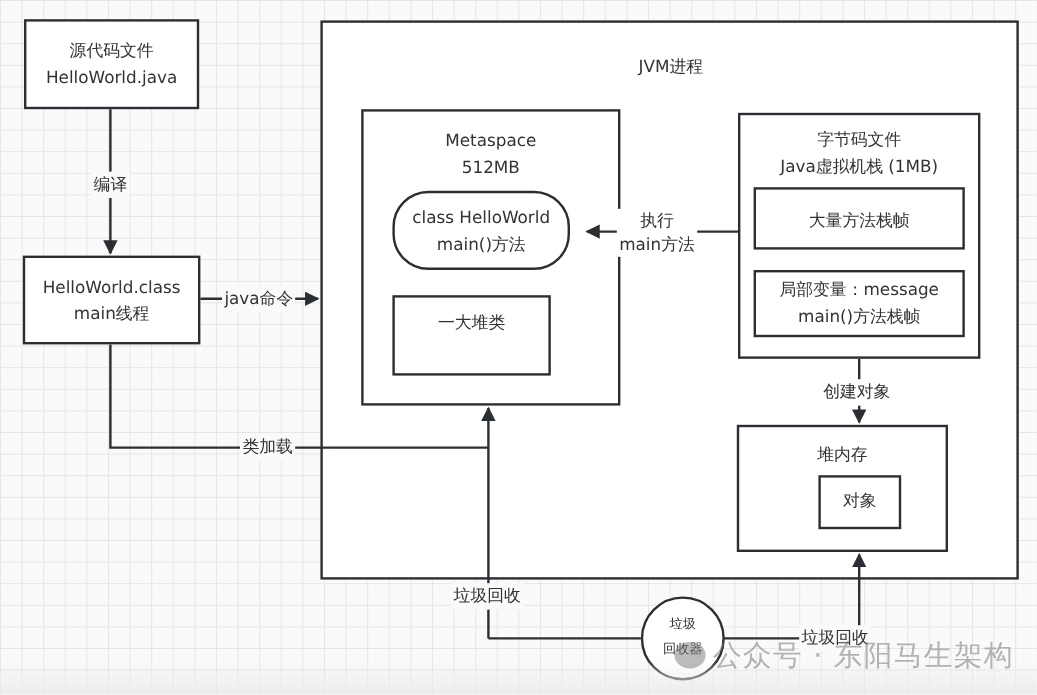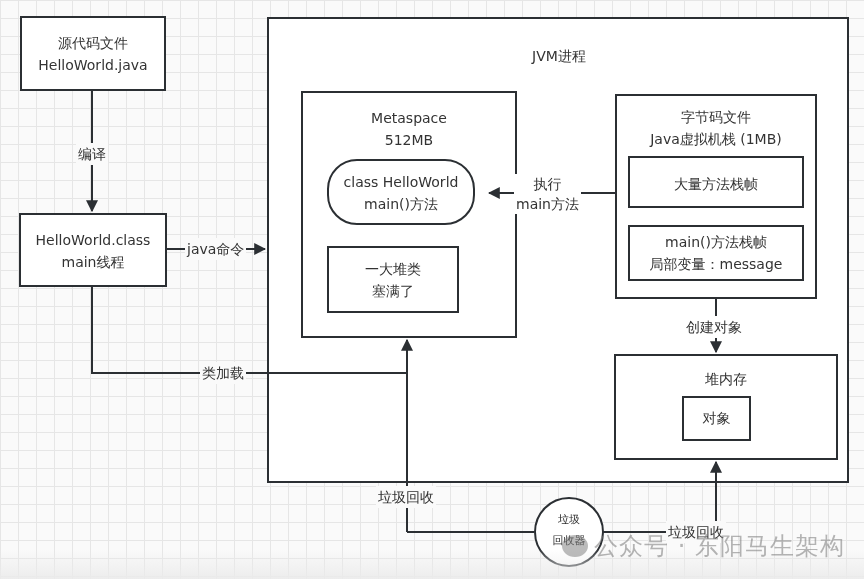--- a/index.html
+++ b/index.html
@@ -74,41 +74,40 @@
 </div>
 <div class="box" style="left:327px; top:159px; width:148px; height:66px;border-radius:30px;">
   <div class="center-lines" style="top:10px;">
     <div>class HelloWorld</div>
     <div>main()方法</div>
   </div>
 </div>
 <div class="box" style="left:327px; top:246px; width:132px; height:67px;padding-left:27px;">
   <div class="center-lines" style="top:10px;">
     <div>一大堆类</div>
-    <div>塞满了</div>
   </div>
 </div>
 
 <div class="box" style="left:615px; top:94px; width:202px; height:205px;">
   <div class="center-lines" style="top:10px;">
     <div>字节码文件</div>
     <div>Java虚拟机栈 (1MB)</div>
   </div>
 </div>
 <div class="box" style="left:628px; top:156px; width:176px; height:52px;">
   <div class="center-lines" style="top:15px;">大量方法栈帧</div>
 </div>
 <div class="box" style="left:628px; top:225px; width:176px; height:56px;">
   <div class="center-lines" style="top:4px;">
+    <div>局部变量：message</div>
     <div>main()方法栈帧</div>
-    <div>局部变量：message</div>
   </div>
 </div>
 
-<div class="box" style="left:614px; top:354px; width:224px; height:106px;padding-left:43px;">
+<div class="box" style="left:614px; top:354px; width:176px; height:106px;padding-left:43px;">
   <div class="center-lines" style="top:12px;">堆内存</div>
 </div>
 <div class="box" style="left:682px; top:396px; width:69px; height:45px;">
   <div class="center-lines" style="top:9px;">对象</div>
 </div>
 
 <svg id="connectors" width="864" height="579">
   <defs>
     <marker id="arrow" viewBox="0 0 10 10" refX="9" refY="5" markerWidth="6" markerHeight="6" orient="auto-start-reverse">
       <path d="M0,0 L10,5 L0,10 z" fill="#2b2f33"></path>

